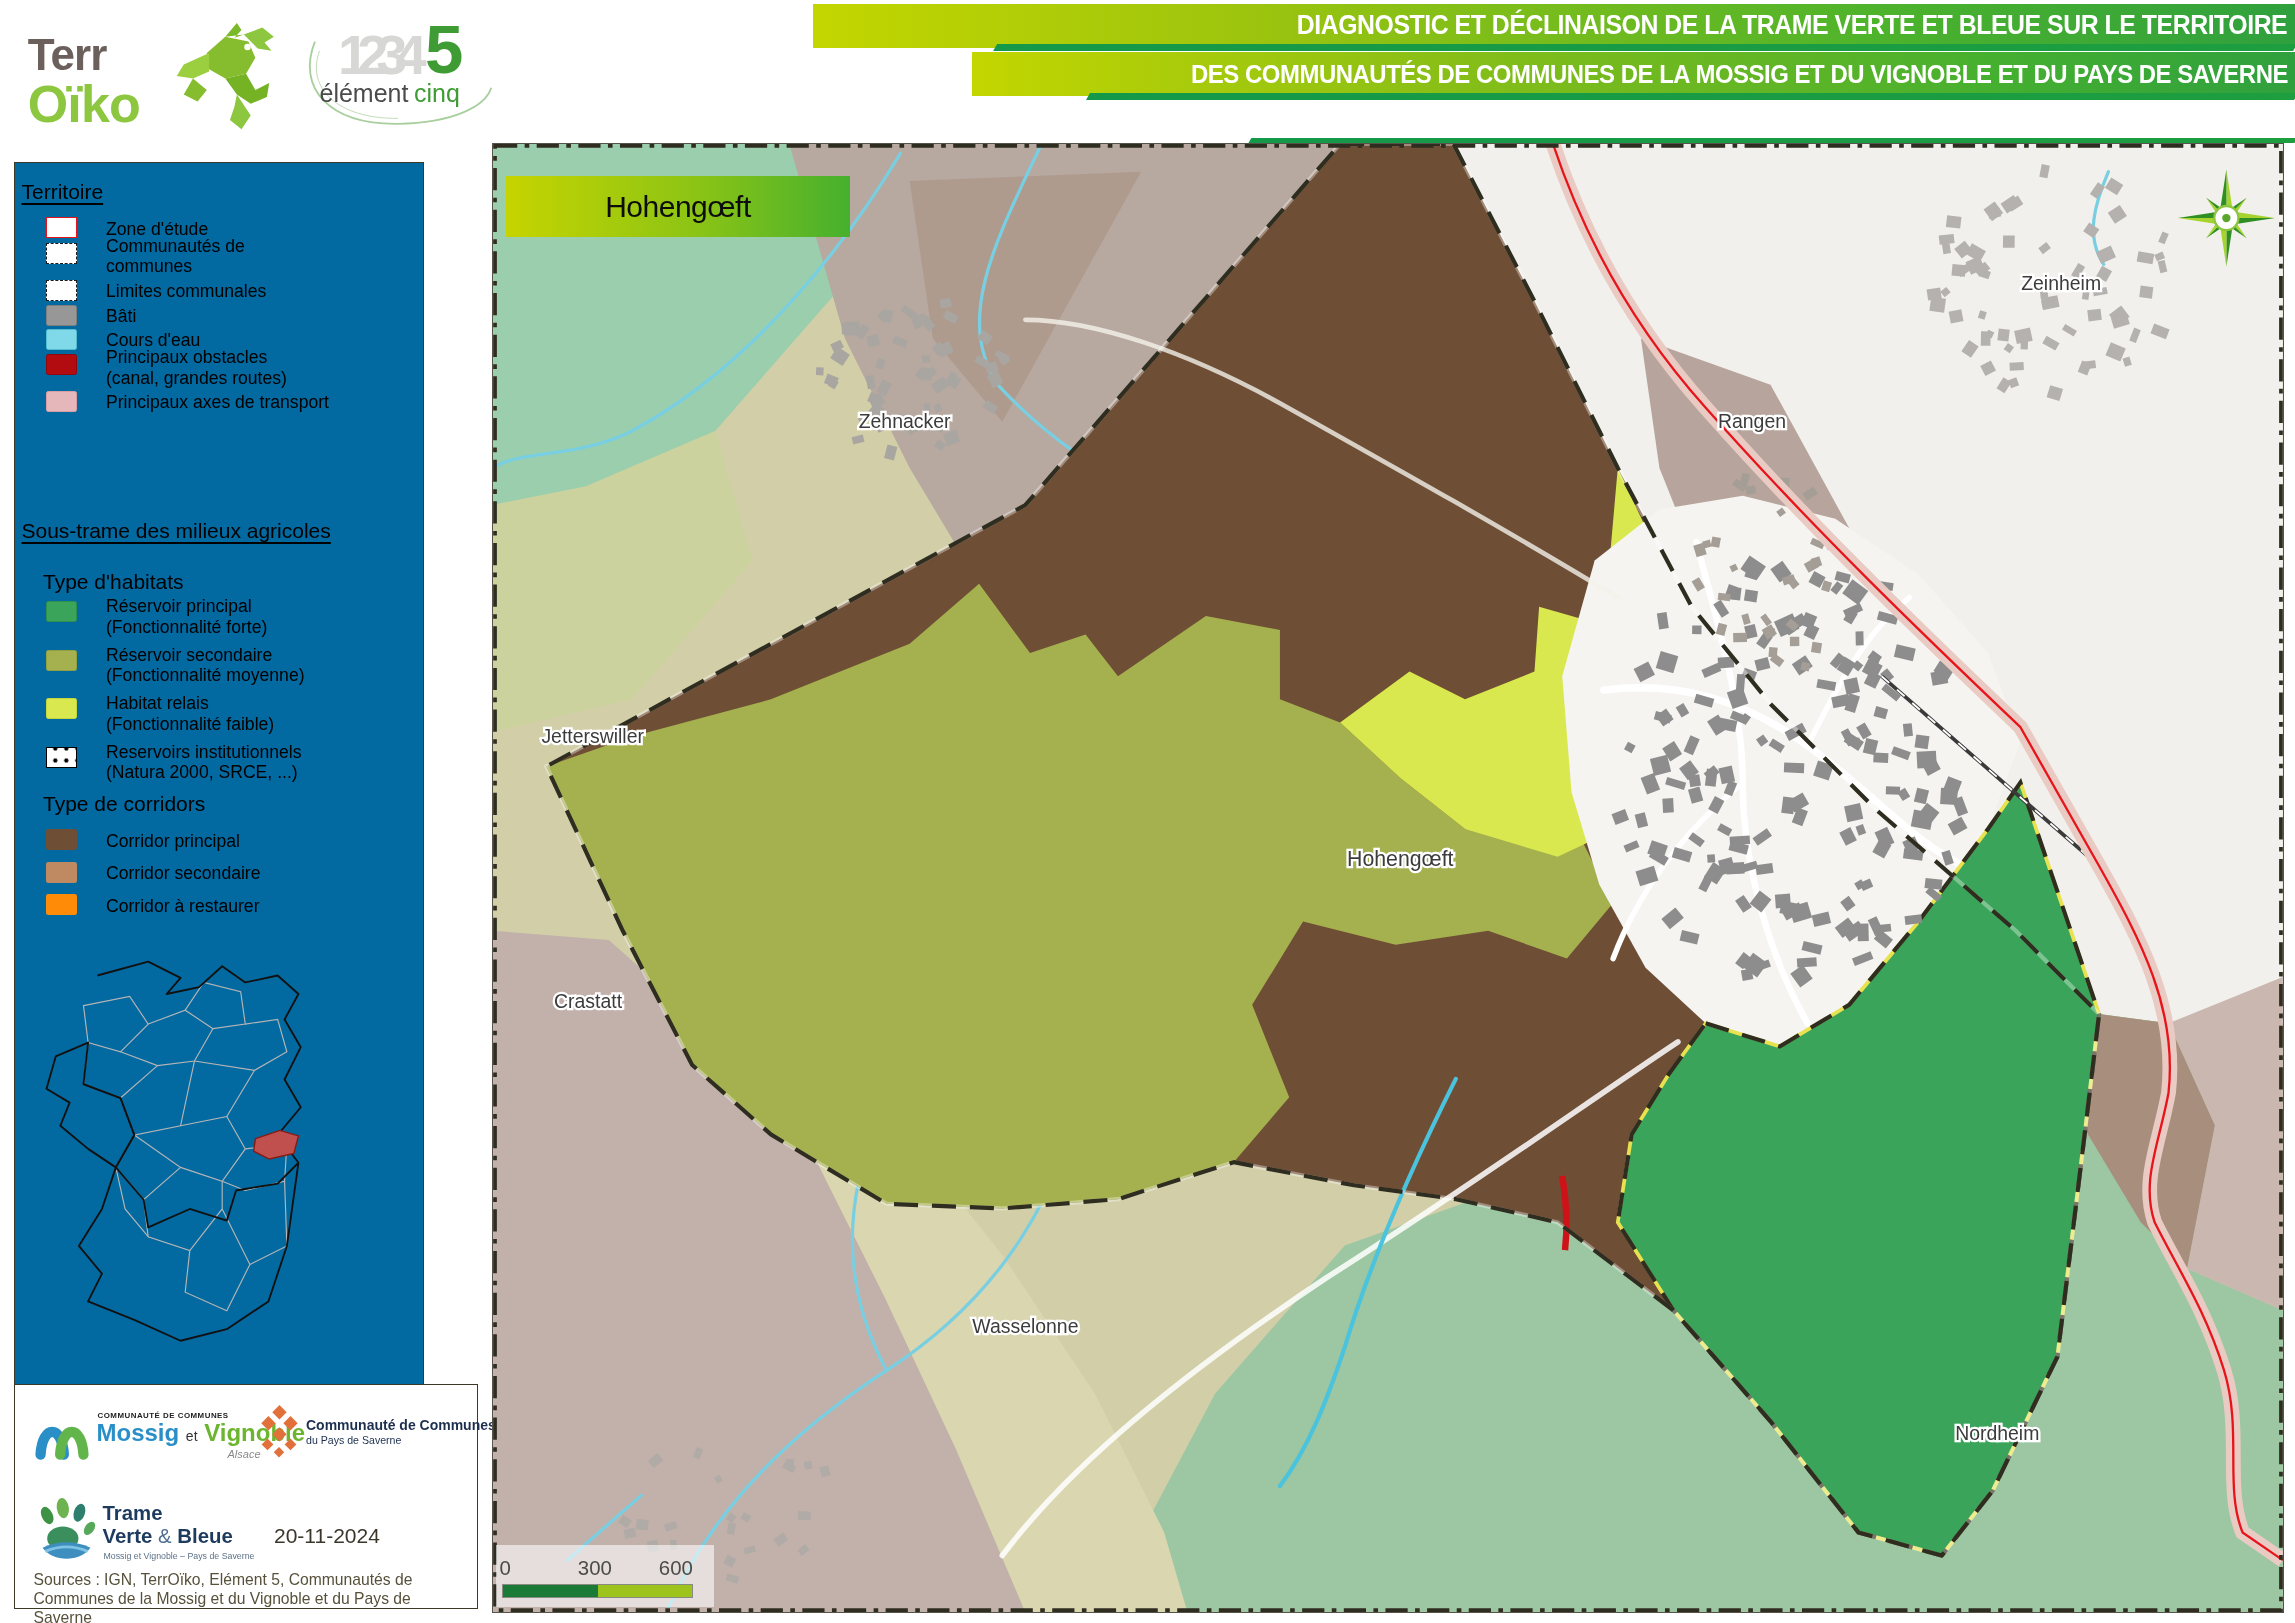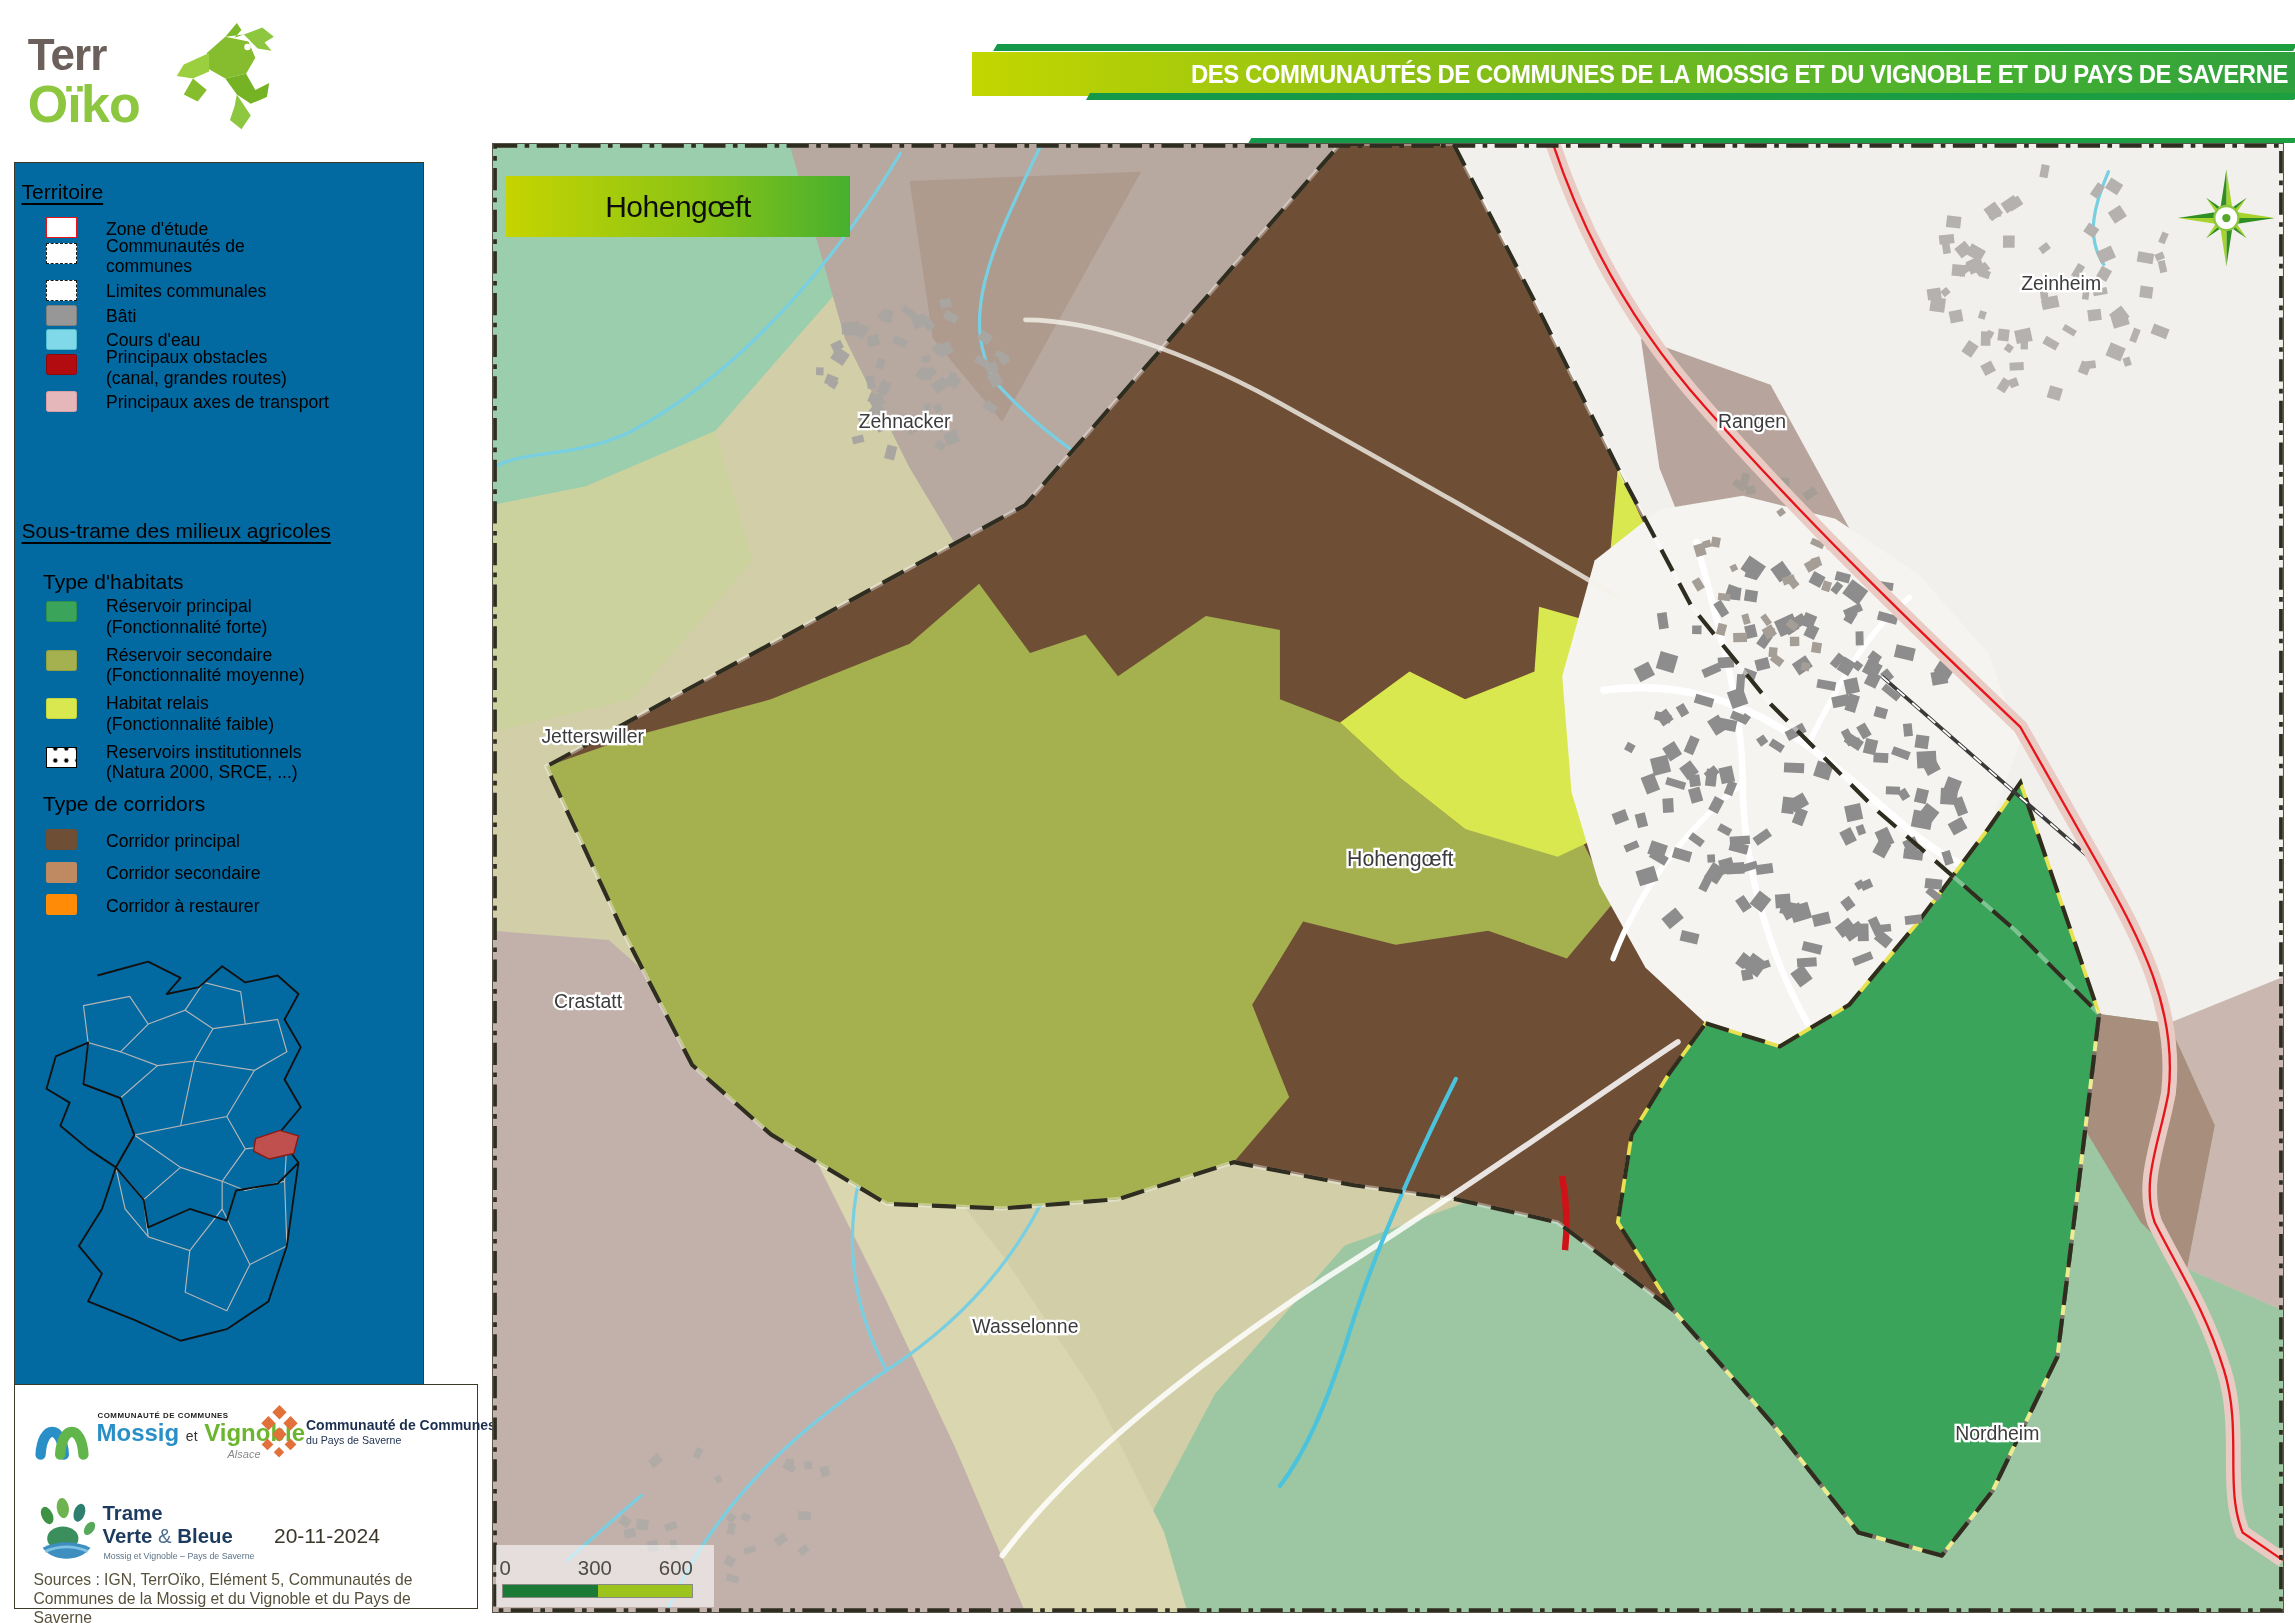--- a/index.html
+++ b/index.html
@@ -94,20 +94,33 @@
       <polygon points="150,60 175,30 185,45 170,62 190,55" fill="#7ab929"></polygon>
       <polygon points="190,55 230,40 255,60 235,72 250,90 220,85" fill="#8dc63f"></polygon>
       <polygon points="110,95 150,60 200,70 215,105 195,140 150,150 115,130" fill="#86bd2e"></polygon>
       <polygon points="60,120 115,95 115,135 80,150 45,145" fill="#9ccf3f"></polygon>
       <polygon points="150,150 195,140 215,175 245,160 240,190 205,205 175,185" fill="#76b324"></polygon>
       <polygon points="175,185 205,230 185,260 160,240 170,210" fill="#8dc63f"></polygon>
       <polygon points="80,150 60,185 90,200 110,175" fill="#86bd2e"></polygon>
       <circle cx="198" cy="82" r="7" fill="#fff"></circle>
     </svg>
   </div>
+  <div id="logo-e5" class="abs">
+    <svg width="194" height="120" style="position:absolute;left:0;top:0;" viewBox="0 0 420 260">
+      <path d="M 30,60 C -10,160 60,240 210,238 C 330,236 400,200 412,160" fill="none" stroke="#a9cf9e" stroke-width="4"></path>
+      <path d="M 40,80 C 10,160 80,228 210,226" fill="none" stroke="#bcd8b2" stroke-width="2"></path>
+    </svg>
+    <div class="nums">1234</div>
+    <div class="five">5</div>
+    <div class="el">élément</div>
+    <div class="cq">cinq</div>
+  </div>
+  <div id="banner1" class="banner">
+      <span class="btxt">DIAGNOSTIC ET DÉCLINAISON DE LA TRAME VERTE ET BLEUE SUR LE TERRITOIRE</span>
+    </div>
   <div id="db1" class="darkbar"></div>
   <div id="banner2" class="banner">
       <span class="btxt">DES COMMUNAUTÉS DE COMMUNES DE LA MOSSIG ET DU VIGNOBLE ET DU PAYS DE SAVERNE</span>
     </div>
   <div id="db2" class="darkbar"></div>
   <div id="db3" class="darkbar"></div>
 </div>
 
 <div id="legend" class="abs">
   <div class="lhead" style="top:16.7px;">Territoire</div>

